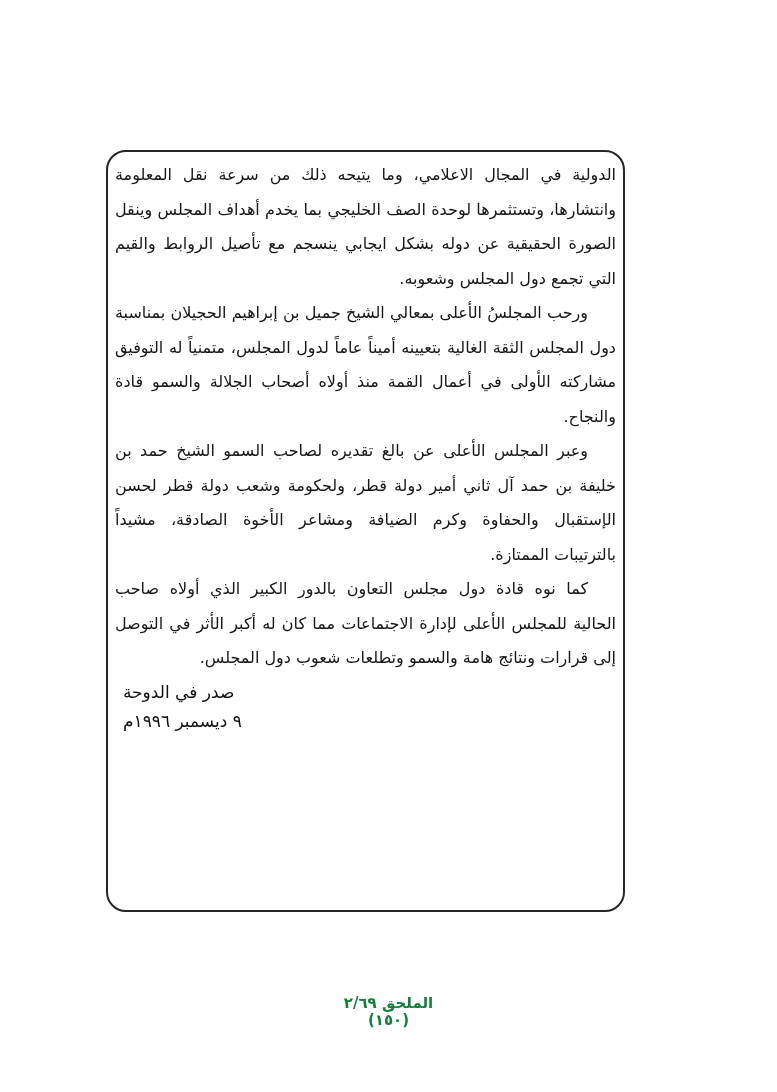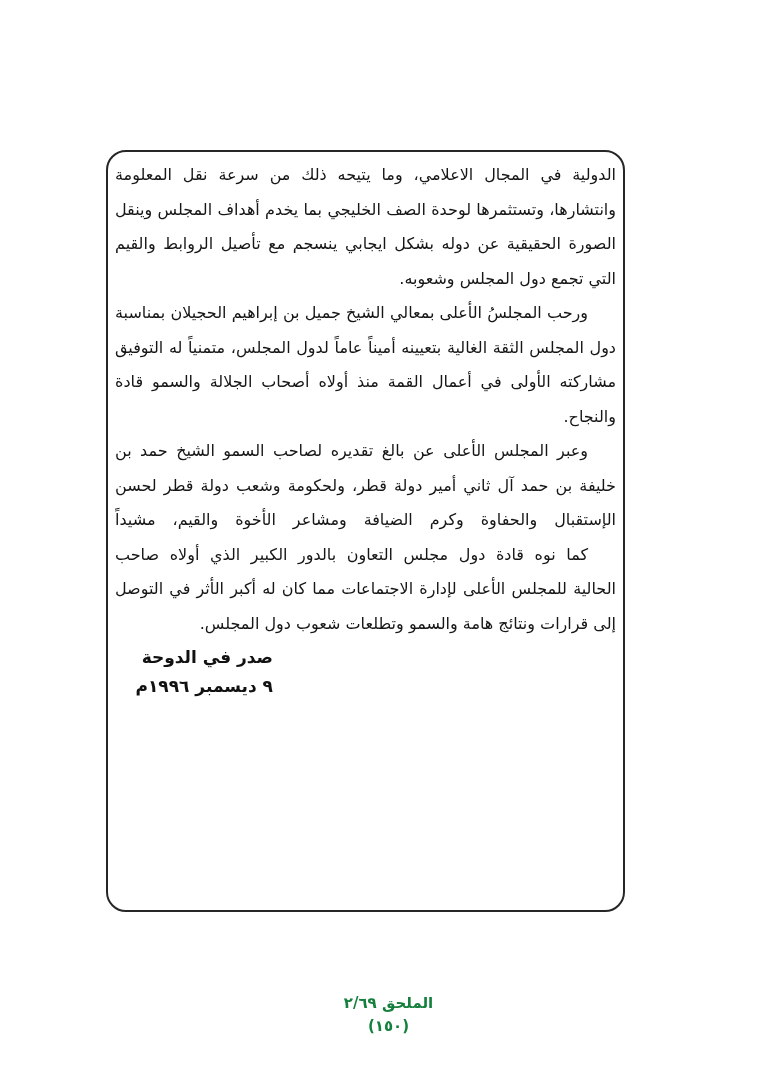--- a/index.html
+++ b/index.html
@@ -39,23 +39,23 @@
   }
   .line.end {
     text-align-last: right;
   }
   .line.ind {
     padding-right: 28px;
   }
   .signature {
     width: 150px;
     margin: 2px auto 0 8px; 
-    text-align: right;
+    text-align: left;
     direction: rtl;
-    font-weight: bold;
+    font-weight: normal;
   }
   .sig-line {
     font-size: 17px;
     line-height: 29px;
     white-space: nowrap;
     color: #111111;
   }
   .footer {
     position: absolute;
     top: 995px;
@@ -66,21 +66,20 @@
     font-weight: bold;
     color: #15803d;
   }
   .appendix {
     font-size: 15px;
     line-height: 17px;
   }
   .pagenum {
     font-size: 15px;
     line-height: 17px;
-    margin-top: 6px;
   }
 </style>
 </head>
 <body>
 
 <div class="page">
 
   <div class="doc-box">
 
     <div class="para">
@@ -93,21 +92,22 @@
     <div class="para">
       <div class="line ind">ورحب المجلسُ الأعلى بمعالي الشيخ جميل بن إبراهيم الحجيلان بمناسبة</div>
       <div class="line">دول المجلس الثقة الغالية بتعيينه أميناً عاماً لدول المجلس، متمنياً له التوفيق</div>
       <div class="line">مشاركته الأولى في أعمال القمة منذ أولاه أصحاب الجلالة والسمو قادة</div>
       <div class="line end">والنجاح.</div>
     </div>
 
     <div class="para">
       <div class="line ind">وعبر المجلس الأعلى عن بالغ تقديره لصاحب السمو الشيخ حمد بن</div>
       <div class="line">خليفة بن حمد آل ثاني أمير دولة قطر، ولحكومة وشعب دولة قطر لحسن</div>
-      <div class="line">الإستقبال والحفاوة وكرم الضيافة ومشاعر الأخوة والقيم، مشيداً</div>
+      <div class="line">الإستقبال والحفاوة وكرم الضيافة ومشاعر الأخوة الصادقة، مشيداً</div>
+      <div class="line end">بالترتيبات الممتازة.</div>
     </div>
 
     <div class="para">
       <div class="line ind">كما نوه قادة دول مجلس التعاون  بالدور الكبير الذي أولاه صاحب</div>
       <div class="line">الحالية للمجلس الأعلى لإدارة الاجتماعات مما كان له أكبر الأثر في التوصل</div>
       <div class="line end">إلى قرارات ونتائج هامة والسمو وتطلعات شعوب دول المجلس.</div>
     </div>
 
 
     <div class="signature">

